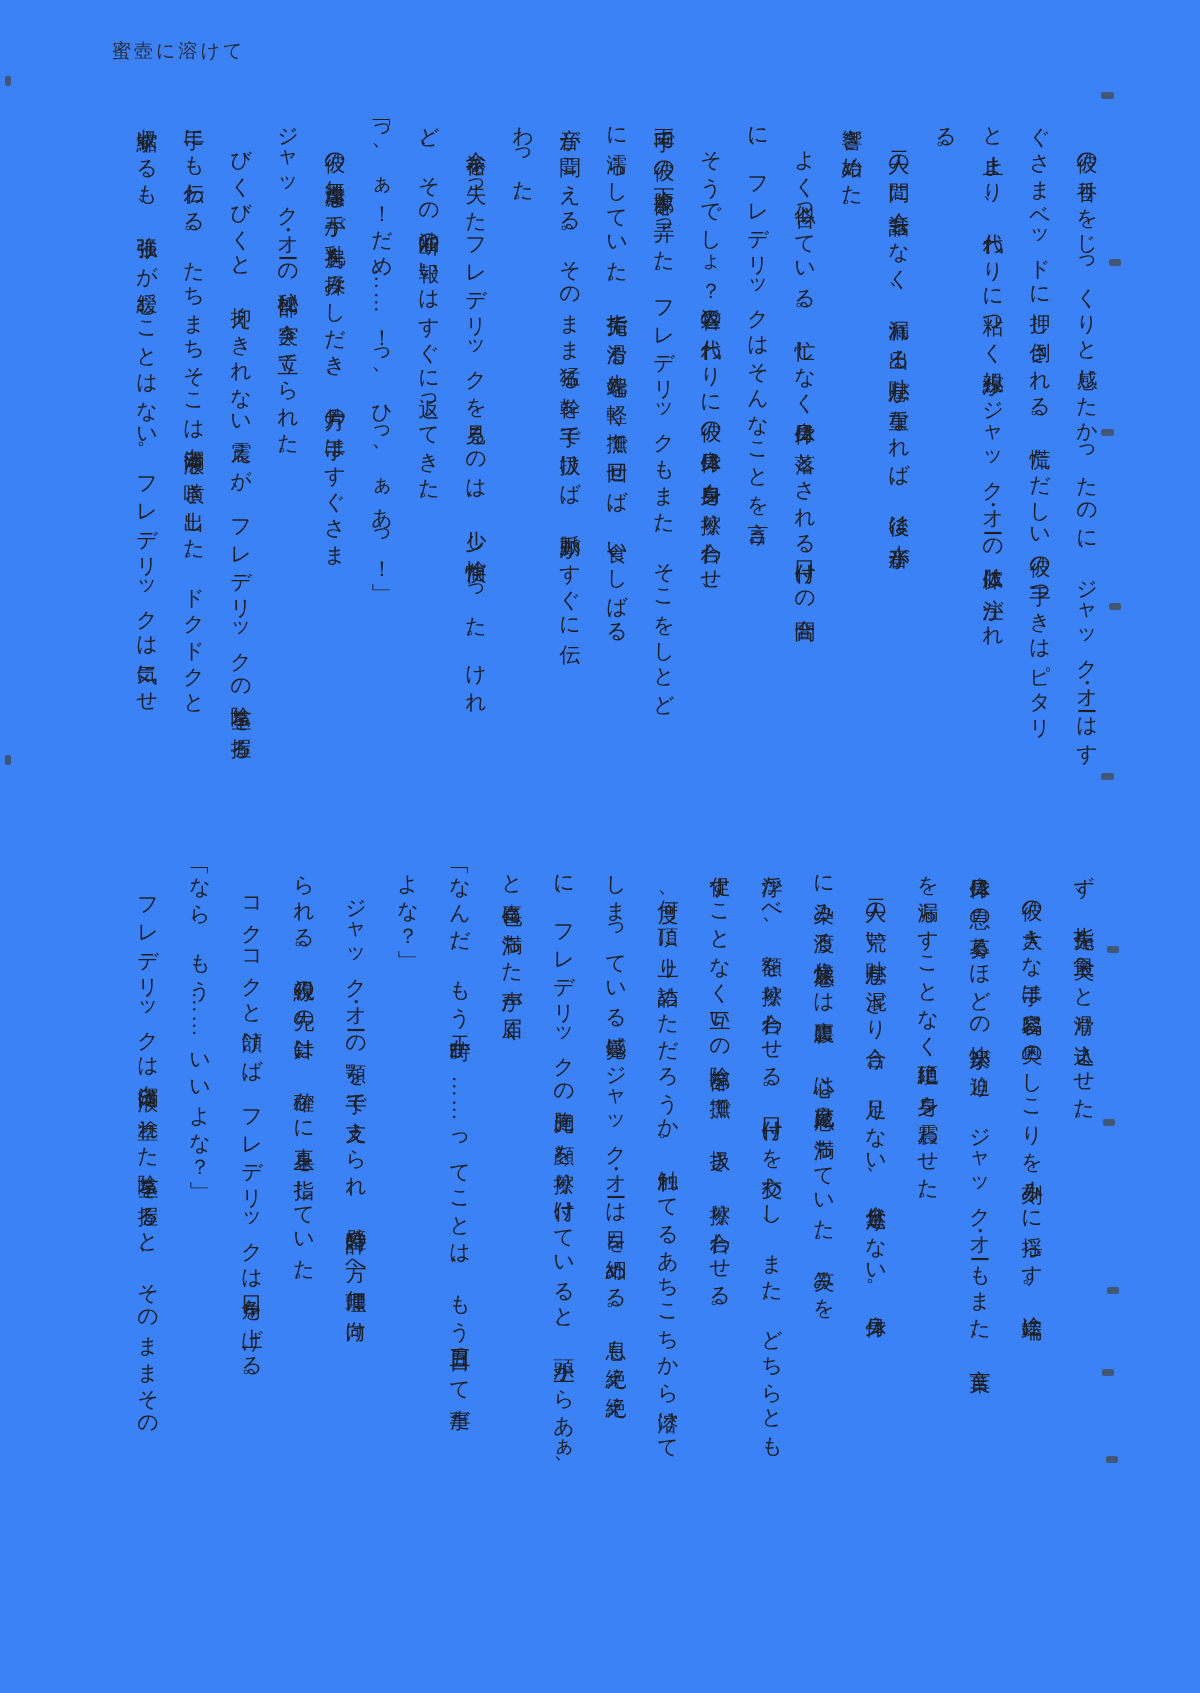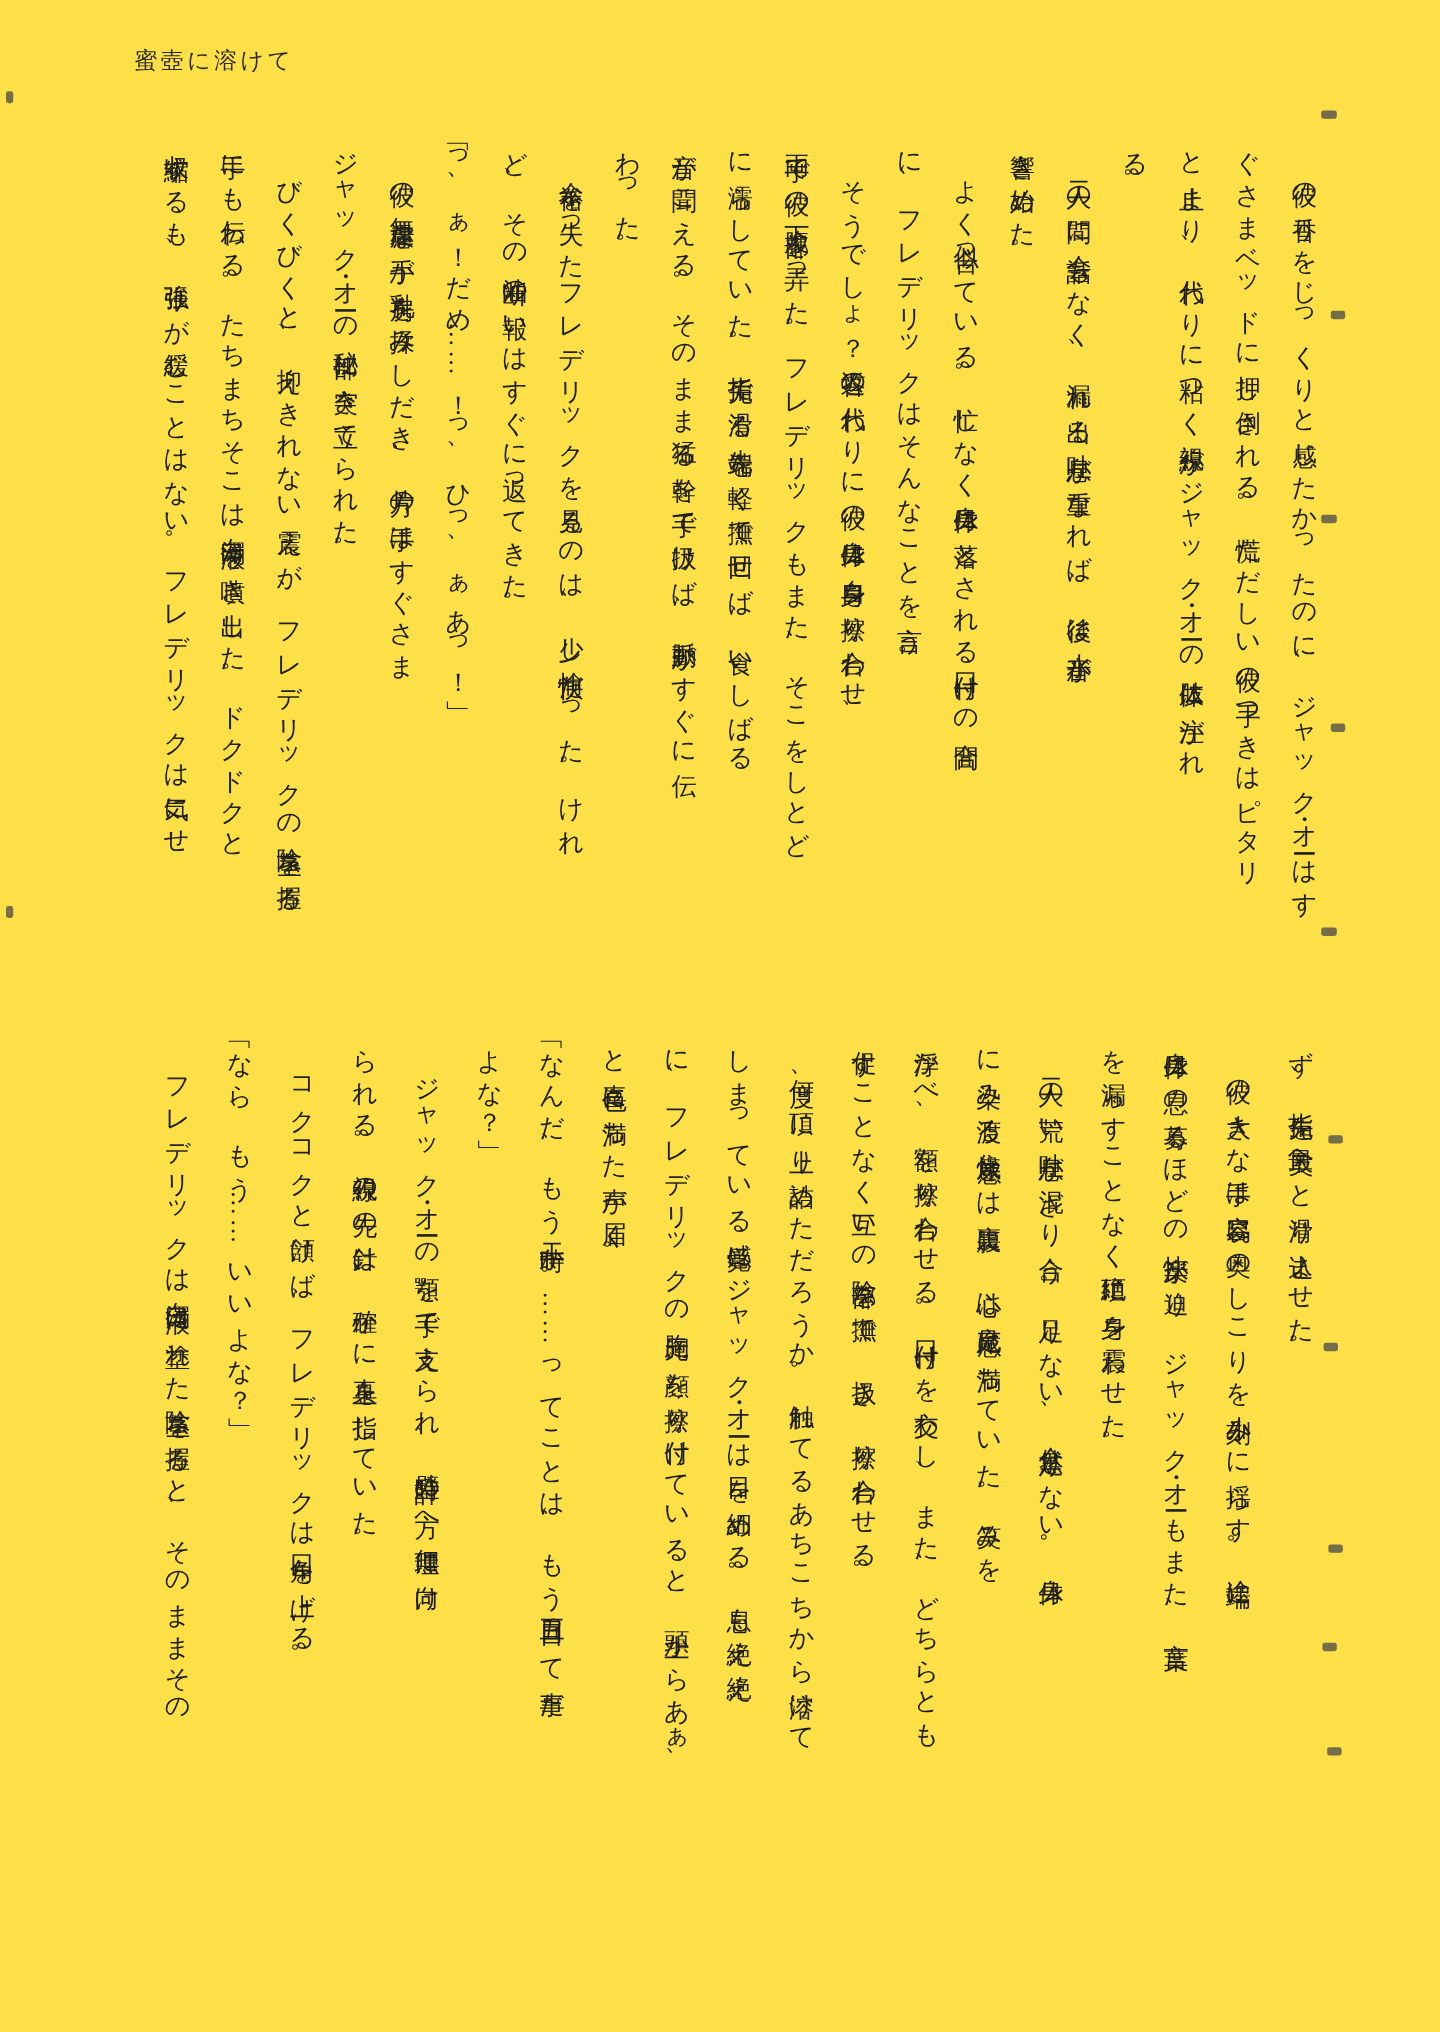--- a/index.html
+++ b/index.html
@@ -2,21 +2,21 @@
 <html lang="ja"><head>
 <meta charset="utf-8">
 <style>
   html, body { margin: 0; padding: 0; }
   body { background: #e8e8e6; }
   .page {
     position: relative;
     width: 1200px;
     height: 1693px;
     margin: 0 auto;
-    background: #fde047;
+    background: #3b82f6;
     overflow: hidden;
     font-family: "Liberation Serif", "DejaVu Serif", serif;
     color: #1f1f1f;
   }
   .header-title {
     position: absolute;
     left: 112px;
     top: 38px;
     font-size: 19px;
     letter-spacing: 3px;

